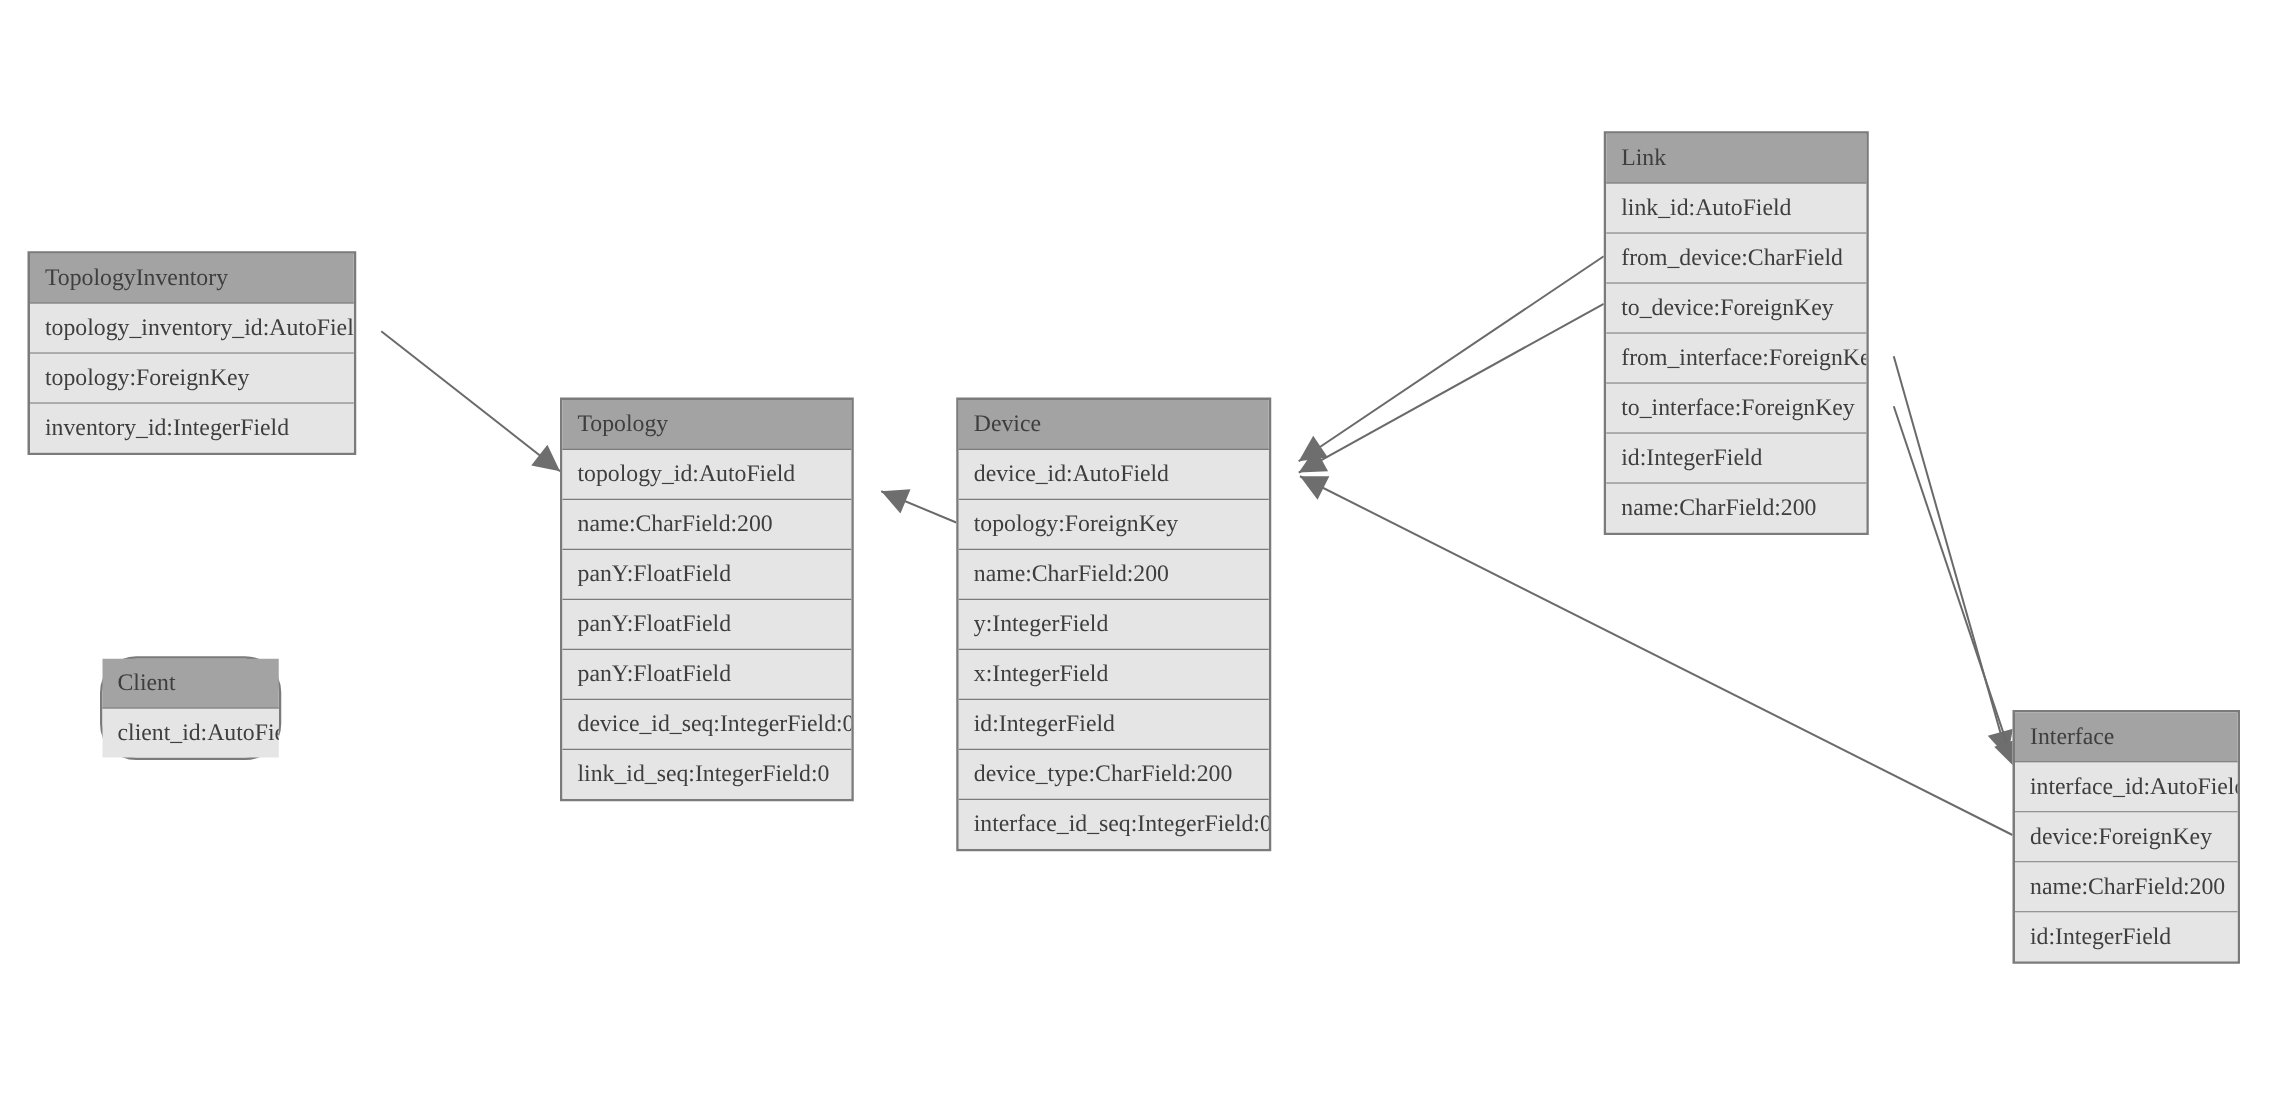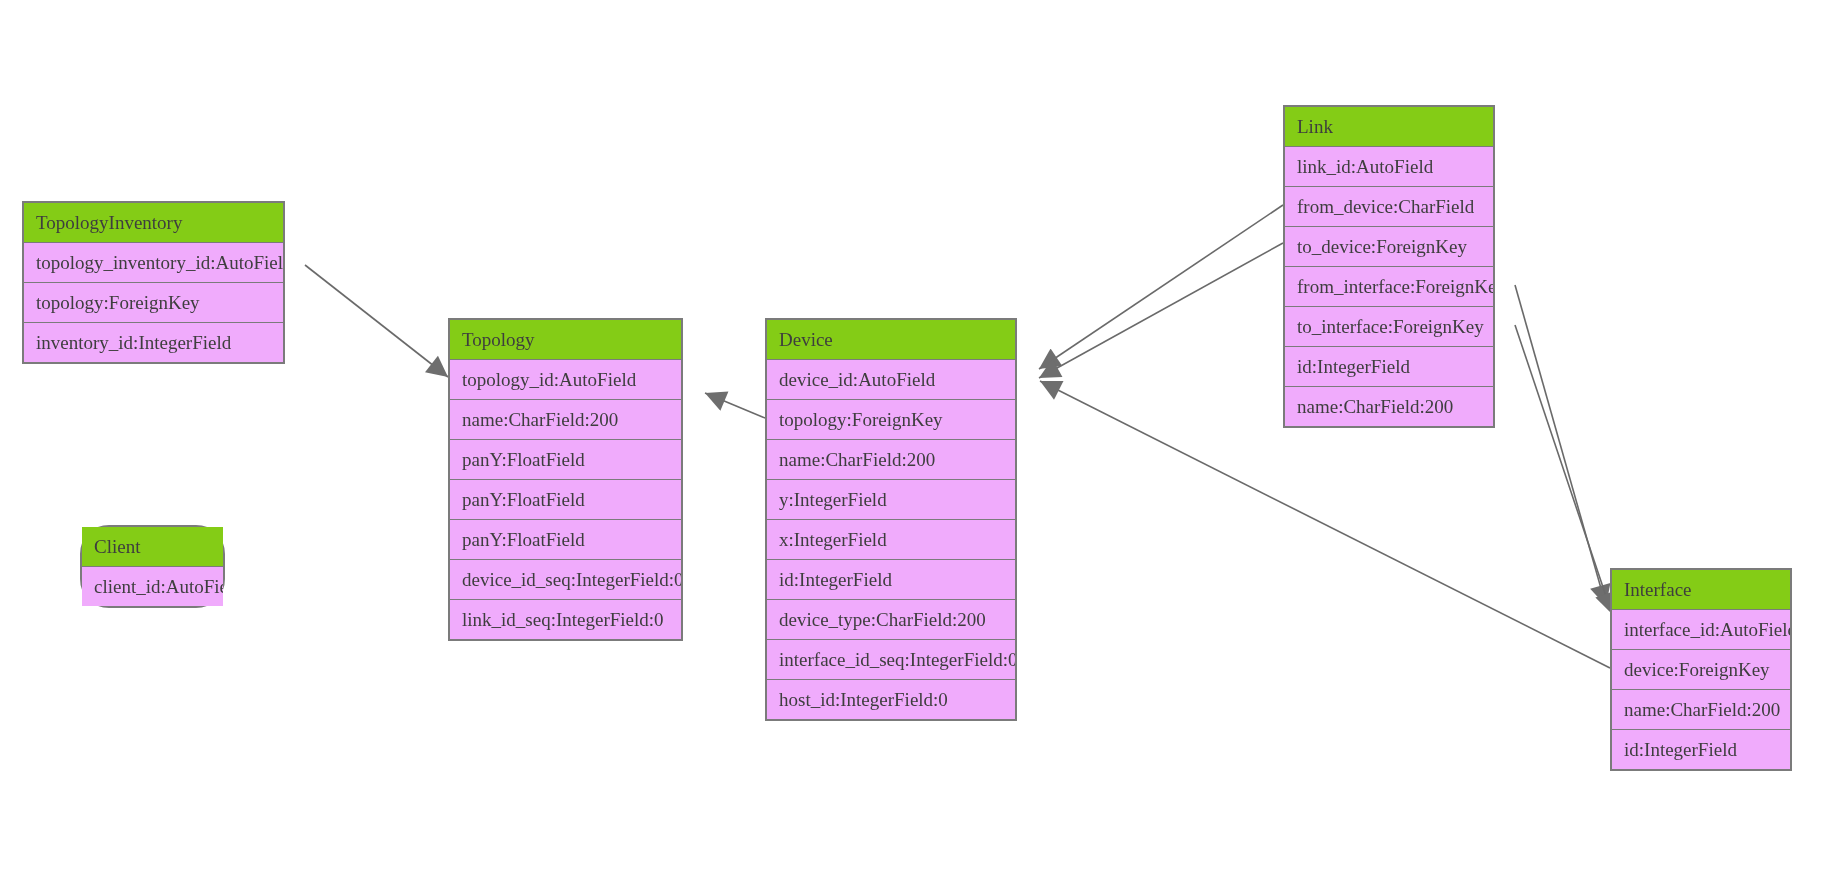--- a/index.html
+++ b/index.html
@@ -8,25 +8,25 @@
     font-family:"Liberation Serif","DejaVu Serif",serif;
   }
   #edge-layer{position:absolute;left:0;top:0;z-index:1;}
   .entity{
     position:absolute;z-index:2;background:#ffffff;
     border:2px solid #7b7b7b;color:#3e3e3e;font-size:19px;
     box-sizing:content-box;
   }
   .entity .hdr{
     height:39px;line-height:39px;padding:0 12px;
-    background:#84cc16;border-bottom:1px solid #7b7b7b;
+    background:#a3a3a3;border-bottom:1px solid #7b7b7b;
     white-space:nowrap;overflow:hidden;
   }
   .entity .row{
-    height:39px;line-height:39px;padding:0 12px;background:#f0abfc;
+    height:39px;line-height:39px;padding:0 12px;background:#e5e5e5;
     border-bottom:1px solid #7b7b7b;white-space:nowrap;overflow:hidden;
   }
   .entity .row:last-child{border-bottom:none;}
   
   #tbl-topology-inventory{left:22px;top:165px;width:259px;margin-top:36px;}
   #tbl-topology{left:448px;top:318px;width:231px;}
   #tbl-client{left:80px;top:525px;width:141px;border-radius:29px;}
   #tbl-device{left:765px;top:318px;width:248px;}
   #tbl-link{left:1283px;top:105px;width:208px;}
   #tbl-interface{left:1610px;top:568px;width:178px;}
@@ -77,21 +77,20 @@
 <div class="entity" id="tbl-device">
   <div class="hdr">Device</div>
   <div class="row">device_id:AutoField</div>
   <div class="row">topology:ForeignKey</div>
   <div class="row">name:CharField:200</div>
   <div class="row">y:IntegerField</div>
   <div class="row">x:IntegerField</div>
   <div class="row">id:IntegerField</div>
   <div class="row">device_type:CharField:200</div>
   <div class="row">interface_id_seq:IntegerField:0</div>
-  <div class="row">host_id:IntegerField:0</div>
 </div>
 
 <div class="entity" id="tbl-link">
   <div class="hdr">Link</div>
   <div class="row">link_id:AutoField</div>
   <div class="row">from_device:CharField</div>
   <div class="row">to_device:ForeignKey</div>
   <div class="row">from_interface:ForeignKey</div>
   <div class="row">to_interface:ForeignKey</div>
   <div class="row">id:IntegerField</div>

